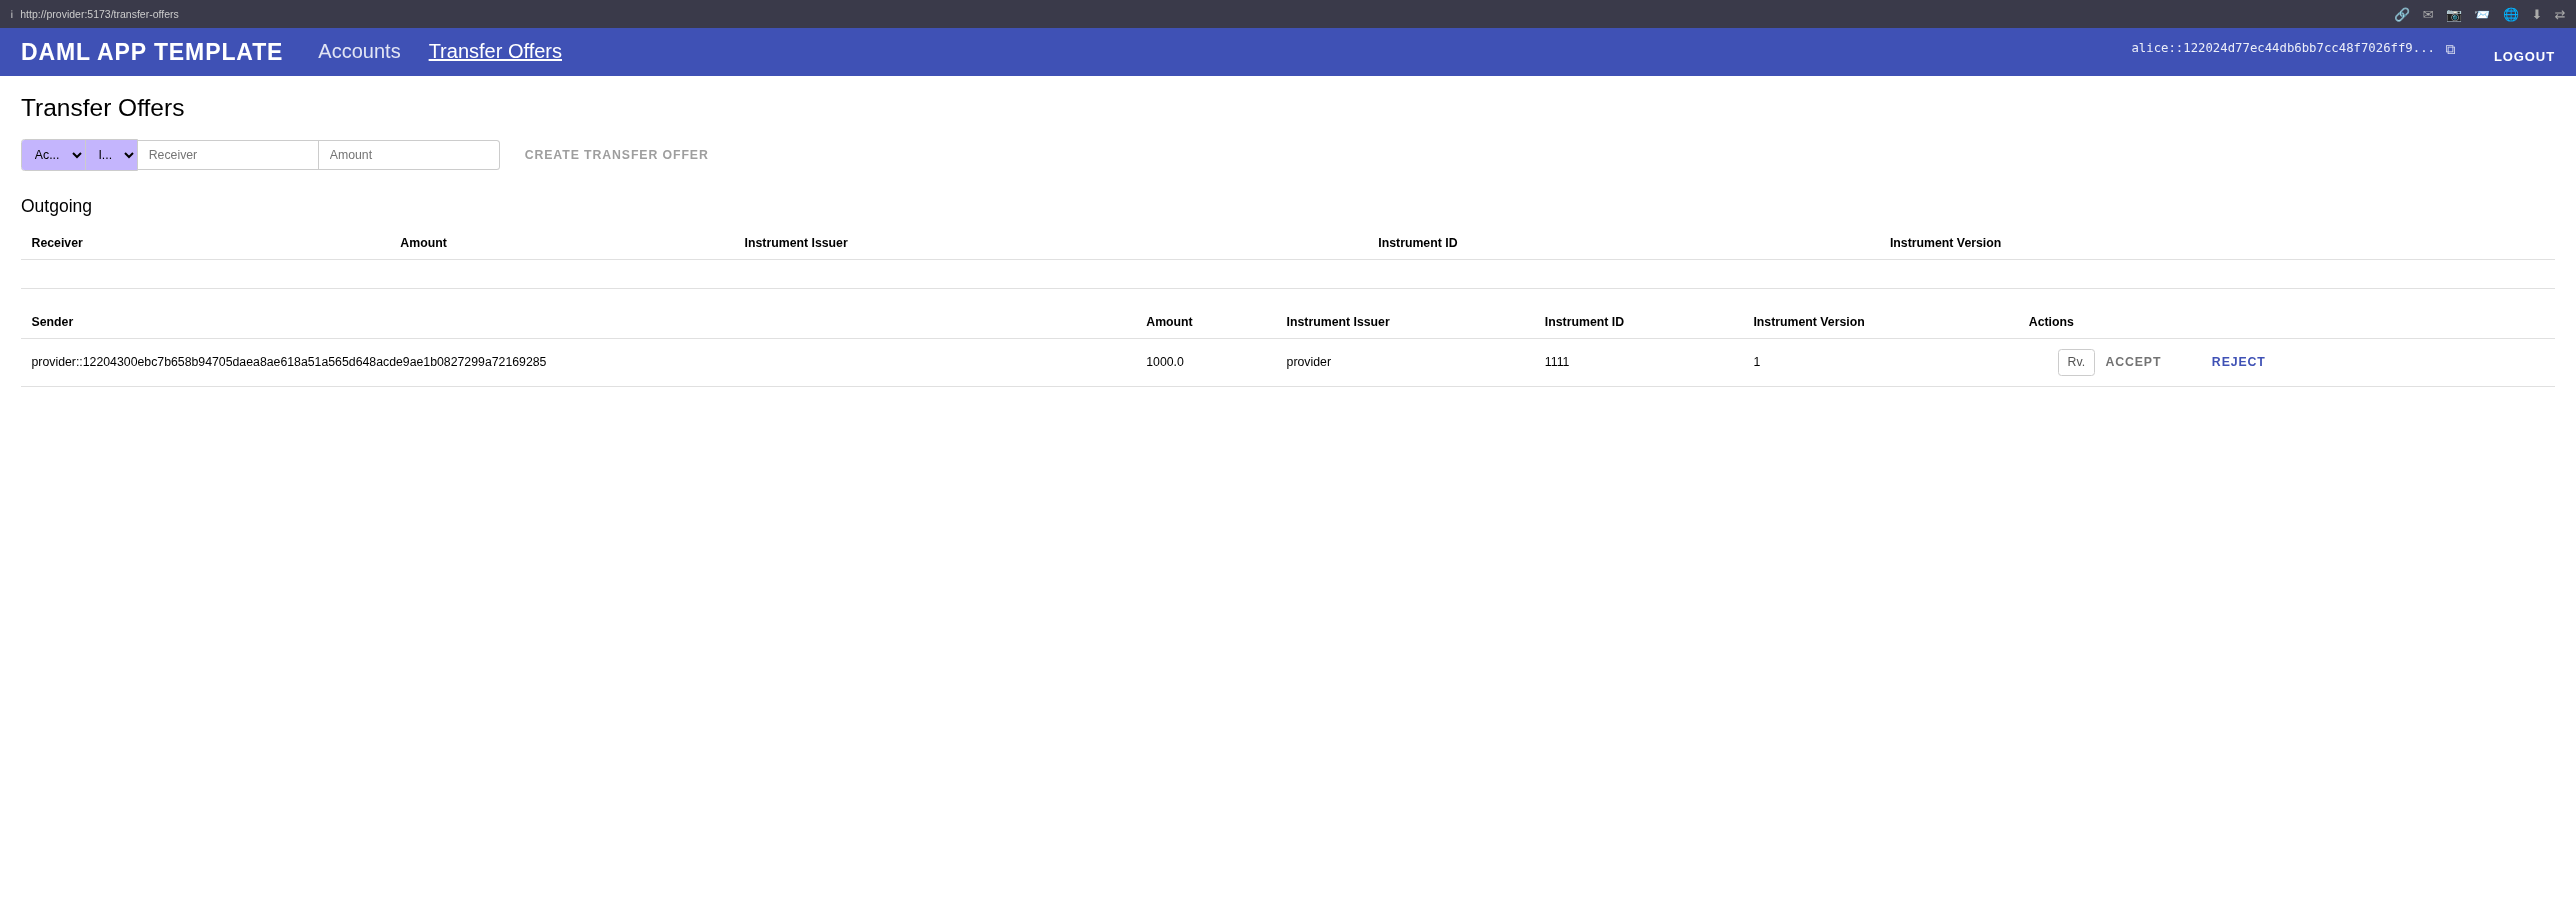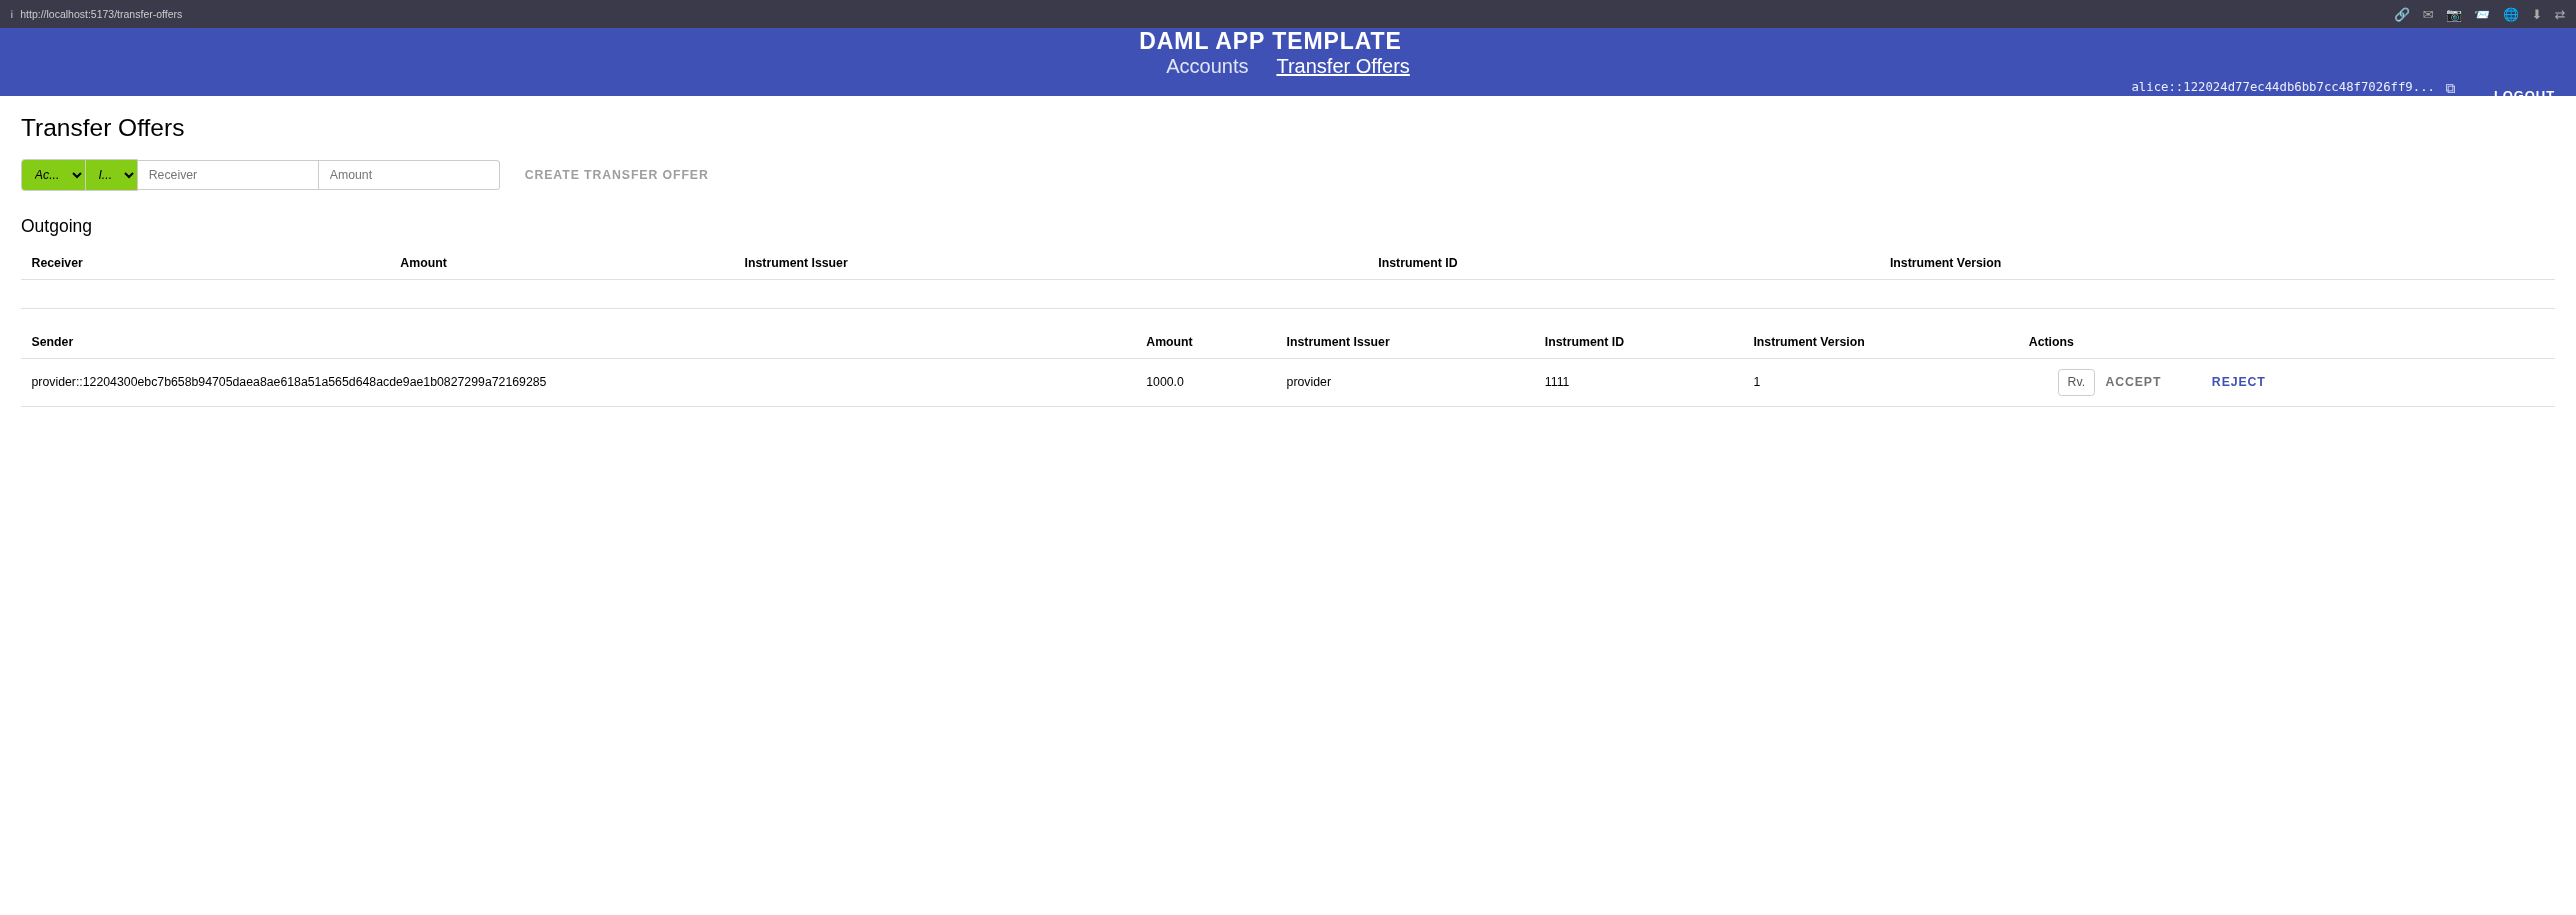--- a/index.html
+++ b/index.html
@@ -19,22 +19,21 @@
     .browser-bar-left { display: flex; align-items: center; gap: 7px; }
     .browser-bar-right { display: flex; align-items: center; gap: 12.3px; color: #aaa; font-size: 13px; }
 
     
     .app-header {
       background: #3f51b5;
       color: #fff;
       display: flex;
       align-items: center;
       padding: 0 21px;
-      height: 68px;
-      flex-direction: column;
+      height: 48px;
     }
     .app-title {
       font-size: 23px;
       font-weight: bold;
       letter-spacing: 0.9px;
       margin-right: 35px;
       white-space: nowrap;
     }
     .nav-links {
       display: flex;
@@ -95,24 +94,23 @@
       display: flex;
       border: 0.9px solid #ccc;
       border-radius: 3.5px 0 0 3.5px;
       overflow: hidden;
     }
     .form-select {
       border: none;
       outline: none;
       padding: 7px 8.8px;
       font-size: 12.3px;
-      background: #84cc16;
+      background: #c4b5fd;
       cursor: pointer;
       min-width: 35px;
-      font-style: italic;
     }
     .form-select + .form-select {
       border-left: 0.9px solid #ccc;
     }
     .form-input {
       border: 0.9px solid #ccc;
       border-left: none;
       outline: none;
       padding: 7px 10.5px;
       font-size: 12.3px;
@@ -195,21 +193,21 @@
     }
 
     .divider { border: none; border-top: 0.9px solid #e0e0e0; margin: 7px 0 17.5px 0; }
   </style>
 </head>
 <body>
 
 <div class="browser-bar">
   <div class="browser-bar-left">
     <span>ℹ</span>
-    <span>http://localhost:5173/transfer-offers</span>
+    <span>http://provider:5173/transfer-offers</span>
   </div>
   <div class="browser-bar-right">
     <span>🔗</span>
     <span>✉</span>
     <span>📷</span>
     <span>📨</span>
     <span>🌐</span>
     <span>⬇</span>
     <span>⇄</span>
   </div>

